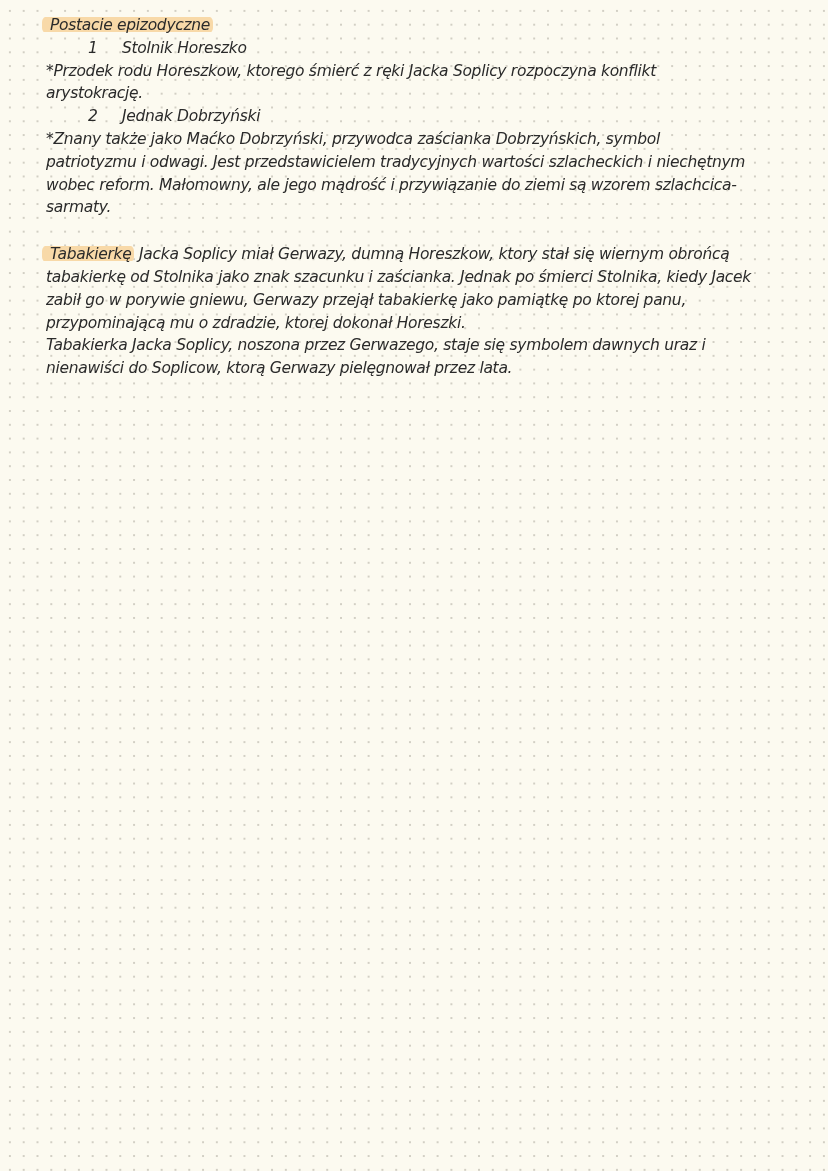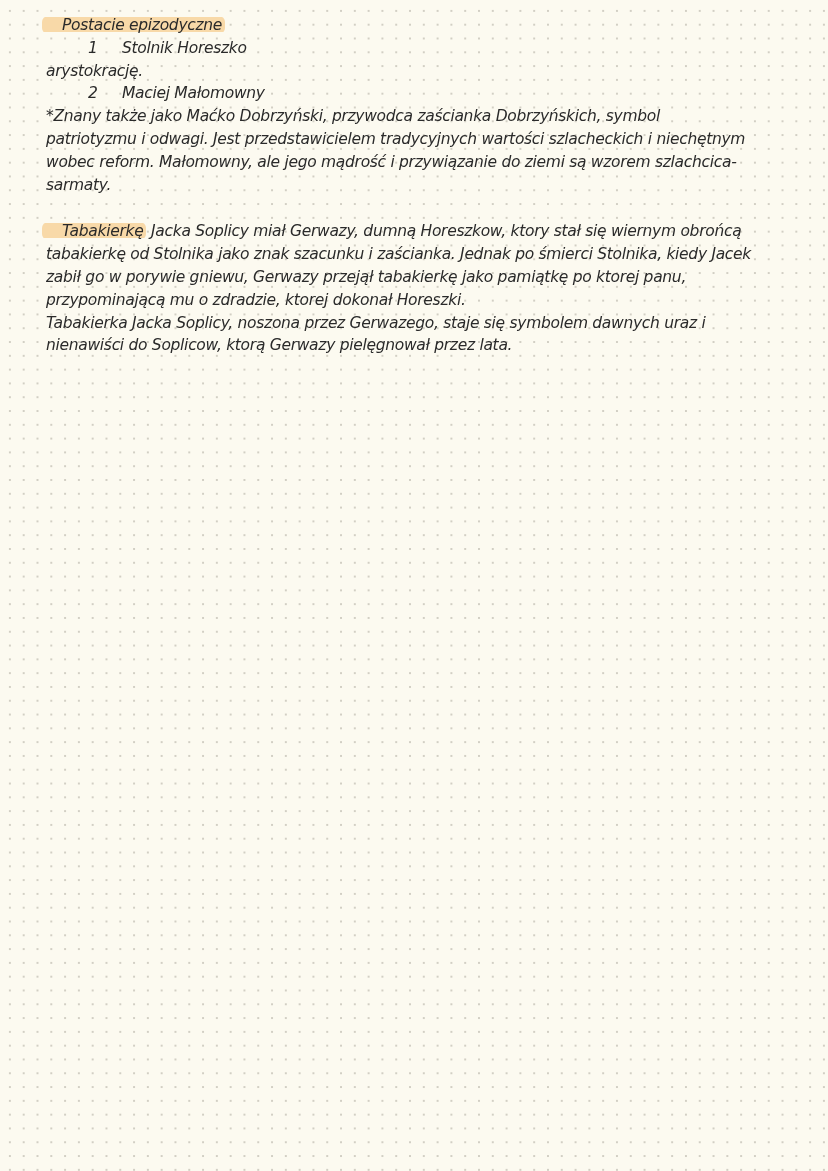--- a/index.html
+++ b/index.html
@@ -25,21 +25,21 @@
       font-size: 15.5px;
       line-height: 22.8px;
       height: 22.8px;
       white-space: nowrap;
       letter-spacing: -0.3px;
       font-style: italic;
     }
     .hl {
       background: linear-gradient(to bottom, transparent 5%, #f8d9a8 5%, #f8d9a8 90%, transparent 90%);
       border-radius: 6px;
-      padding: 0 3px 0 20px;
+      padding: 0 3px 0 8px;
       margin-left: -4px;
       margin-top: 24px;
     }
     .numbered {
       padding-left: 42px;
     }
     .numbered .num {
       display: inline-block;
       width: 34px;
     }
@@ -50,24 +50,25 @@
 
 <div class="page">
 
   <div class="line">
     <span class="hl">Postacie epizodyczne</span>
   </div>
 
   <div class="line numbered">
     <span class="num">1</span><span>Stolnik Horeszko</span>
   </div>
+  <div class="line">*Przodek rodu Horeszkow, ktorego śmierć z ręki Jacka Soplicy rozpoczyna konflikt</div>
   <div class="line">arystokrację.</div>
 
   <div class="line numbered">
-    <span class="num">2</span><span>Maciej Małomowny</span>
+    <span class="num">2</span><span>Jednak Dobrzyński</span>
   </div>
   <div class="line">*Znany także jako Maćko Dobrzyński, przywodca zaścianka Dobrzyńskich, symbol</div>
   <div class="line">patriotyzmu i odwagi. Jest przedstawicielem tradycyjnych wartości szlacheckich i niechętnym</div>
   <div class="line">wobec reform. Małomowny, ale jego mądrość i przywiązanie do ziemi są wzorem szlachcica-</div>
   <div class="line">sarmaty.</div>
 
   <div class="gap"></div>
 
   <div class="line">
     <span class="hl">Tabakierkę</span><span> Jacka Soplicy miał Gerwazy, dumną Horeszkow, ktory stał się wiernym obrońcą</span>

